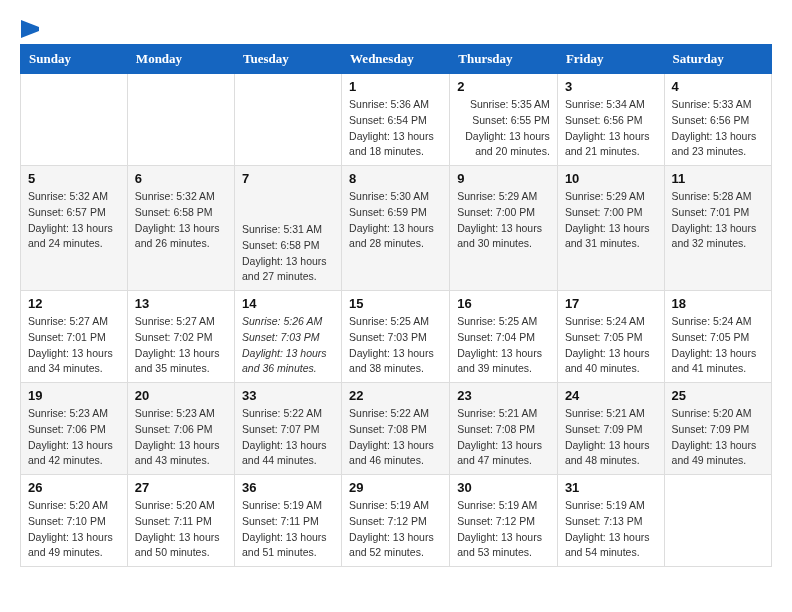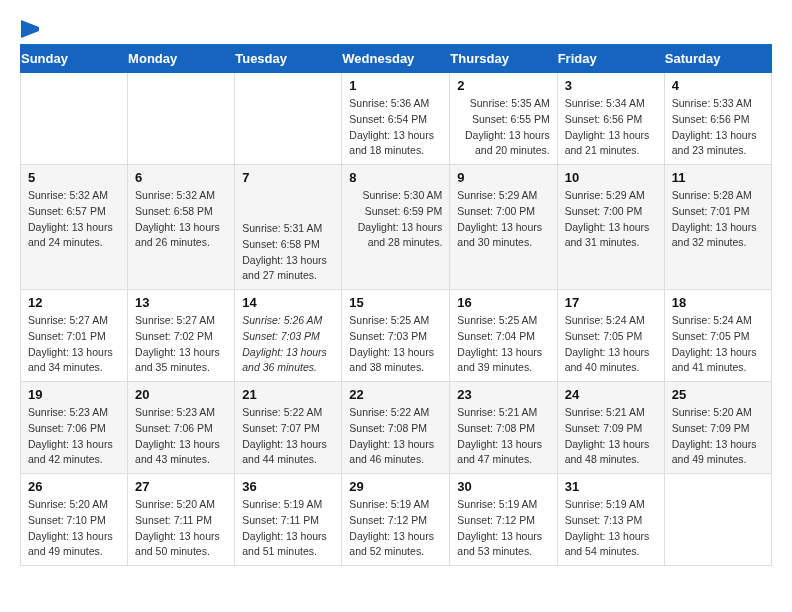--- a/index.html
+++ b/index.html
@@ -35,23 +35,24 @@
     }
     .calendar {
       width: 100%;
       border-collapse: collapse;
       border: 1px solid #ccc;
     }
     .calendar th {
       background-color: #1565c0;
       color: #fff;
       text-align: left;
-      padding: 6px 0;
+      padding: 6px 8px;
       font-size: 13px;
       border: 1px solid #1565c0;
+      font-family: Liberation Serif, serif;
     }
     .calendar td {
       vertical-align: top;
       border: 1px solid #ddd;
       padding: 5px 7px;
       width: 110px;
       min-height: 80px;
       font-size: 11px;
       color: #333;
       background: #fff;
@@ -156,21 +157,21 @@
         </td>
         <td>
           <div class="day-num">7</div>
           <div class="day-info" style="white-space: pre-line; margin-top: 36px;">Sunrise: 5:31 AM
 Sunset: 6:58 PM
 Daylight: 13 hours
 and 27 minutes.</div>
         </td>
         <td>
           <div class="day-num">8</div>
-          <div class="day-info" style="white-space: pre-line; text-align: right;">Sunrise: 5:30 AM
+          <div class="day-info" style="white-space: pre-line;">Sunrise: 5:30 AM
 Sunset: 6:59 PM
 Daylight: 13 hours
 and 28 minutes.</div>
         </td>
         <td>
           <div class="day-num">9</div>
           <div class="day-info" style="white-space: pre-line;">Sunrise: 5:29 AM
 Sunset: 7:00 PM
 Daylight: 13 hours
 and 30 minutes.</div>
@@ -250,21 +251,21 @@
 and 42 minutes.</div>
         </td>
         <td>
           <div class="day-num">20</div>
           <div class="day-info" style="white-space: pre-line;">Sunrise: 5:23 AM
 Sunset: 7:06 PM
 Daylight: 13 hours
 and 43 minutes.</div>
         </td>
         <td>
-          <div class="day-num">21</div>
+          <div class="day-num">33</div>
           <div class="day-info" style="white-space: pre-line;">Sunrise: 5:22 AM
 Sunset: 7:07 PM
 Daylight: 13 hours
 and 44 minutes.</div>
         </td>
         <td>
           <div class="day-num">22</div>
           <div class="day-info" style="white-space: pre-line;">Sunrise: 5:22 AM
 Sunset: 7:08 PM
 Daylight: 13 hours

